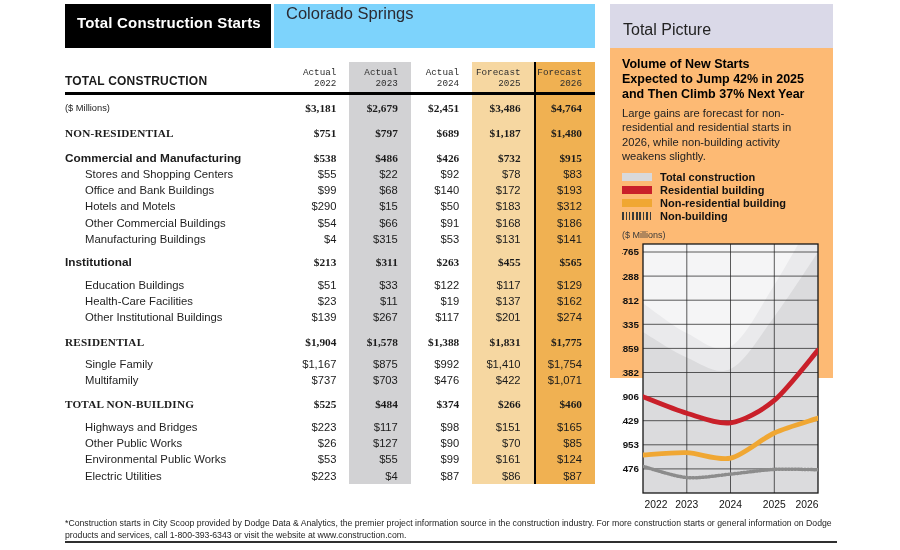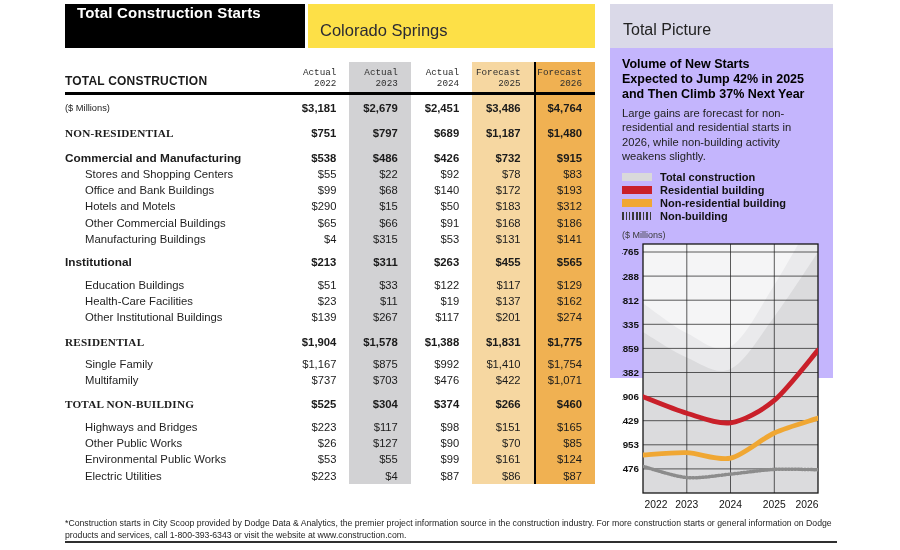--- a/index.html
+++ b/index.html
@@ -1,55 +1,55 @@
 <!DOCTYPE html>
 <html><head>
 <meta charset="utf-8">
 <style>
   html,body{margin:0;padding:0;background:#fff;}
   body{width:900px;height:550px;font-family:"Liberation Sans",sans-serif;color:#1b1b1b;}
   .page{position:relative;width:900px;height:550px;background:#fff;overflow:hidden;}
 
   
   .masthead{position:absolute;left:65px;top:4px;width:530px;height:44px;display:flex;}
-  .title-box{width:240px;background:#000;color:#fff;display:flex;align-items:flex-start;
+  .title-box{width:206px;background:#000;color:#fff;display:flex;align-items:center;
              padding:0 0 8px 12px;box-sizing:border-box;font-weight:bold;font-size:15px;
              letter-spacing:.2px;margin-right:3px;}
-  .city-strip{flex:1;background:#fde047;display:flex;align-items:flex-end;
+  .city-strip{flex:1;background:#7dd3fc;display:flex;align-items:flex-start;
               padding:0 0 8px 12px;box-sizing:border-box;font-size:16.5px;color:#2b2b33;}
 
   
   .starts-table{position:absolute;left:65px;top:62px;width:530px;}
   .trow{display:grid;grid-template-columns:223px repeat(5,1fr);}
   .trow > div{padding-top:var(--sp,0px);line-height:16.3px;box-sizing:border-box;}
   .tcell{text-align:right;padding-right:13px;font-size:11.2px;}
   .tlabel{text-align:left;font-size:11.3px;}
   .band-grey{background:#d2d2d4;}
   .band-amlight{background:#f6d7a1;}
   .band-amber{background:#f0b152;border-left:2.6px solid #000;}
   .thead{border-bottom:3px solid #000;}
   .thead .tlabel{display:flex;align-items:flex-end;font-weight:bold;font-size:12px;
                  padding-bottom:3px;letter-spacing:.2px;}
   .thead .tcell{padding-top:5px;padding-bottom:3px;font-size:9.3px;color:#2e2e2e;line-height:11px;font-family:Liberation Mono, monospace;}
   .lab-caps{font-weight:bold;font-size:11.2px;letter-spacing:.2px;font-family:Liberation Serif, serif;}
   .lab-group{font-weight:bold;font-size:11.8px;}
   .lab-sub{padding-left:20px;color:#1f1f1f;}
   .lab-millions{font-size:9.3px;color:#222;}
-  .v-caps,.v-group,.v-millions{font-weight:bold;font-size:11.3px;}
+  .v-caps,.v-group,.v-millions{font-weight:bold;font-size:11.3px;font-family:Liberation Serif, serif;}
 
   
   .footnote{position:absolute;left:65px;top:517px;width:772px;font-size:8.7px;
             line-height:1.4;color:#1e1e1e;}
   .bottom-rule{position:absolute;left:65px;top:541px;width:772px;height:2px;background:#2f2f2f;}
 
   
   .panel{position:absolute;left:610px;top:4px;width:223px;height:502px;}
   .panel-title{height:44px;background:#dad9e8;display:flex;align-items:flex-end;
                padding:0 0 9px 13px;box-sizing:border-box;font-size:16px;color:#222;}
-  .panel-body{background:#c4b5fd;height:330px;box-sizing:border-box;padding:9px 28px 0 12px;}
+  .panel-body{background:#fdba74;height:330px;box-sizing:border-box;padding:9px 28px 0 12px;}
   .headline{font-weight:bold;font-size:12.5px;line-height:1.2;color:#000;}
   .summary{font-size:11.2px;line-height:1.28;color:#222;margin-top:4px;}
   .legend{margin-top:7px;}
   .legend-item{display:flex;align-items:center;height:13.2px;}
   .swatch{width:30px;height:8px;margin-right:8px;flex:0 0 auto;}
   .sw-grey-area{background:#d9d9db;}
   .sw-red{background:#c9202a;}
   .sw-orange{background:#f0a733;}
   .sw-hatch{background:repeating-linear-gradient(90deg,#3a3a3a 0 1.5px,transparent 1.5px 3.5px);height:8px;}
   .legend-label{font-weight:bold;font-size:11px;color:#111;}
@@ -137,21 +137,21 @@
       <div class="trow">
         <div class="tlabel lab-sub">Hotels and Motels</div>
         <div class="tcell v-sub ">$290</div>
         <div class="tcell v-sub band-grey">$15</div>
         <div class="tcell v-sub ">$50</div>
         <div class="tcell v-sub band-amlight">$183</div>
         <div class="tcell v-sub band-amber">$312</div>
       </div>
       <div class="trow">
         <div class="tlabel lab-sub">Other Commercial Buildings</div>
-        <div class="tcell v-sub ">$65</div>
+        <div class="tcell v-sub ">$54</div>
         <div class="tcell v-sub band-grey">$66</div>
         <div class="tcell v-sub ">$91</div>
         <div class="tcell v-sub band-amlight">$168</div>
         <div class="tcell v-sub band-amber">$186</div>
       </div>
       <div class="trow">
         <div class="tlabel lab-sub">Manufacturing Buildings</div>
         <div class="tcell v-sub ">$4</div>
         <div class="tcell v-sub band-grey">$315</div>
         <div class="tcell v-sub ">$53</div>
@@ -210,21 +210,21 @@
         <div class="tlabel lab-sub">Multifamily</div>
         <div class="tcell v-sub ">$737</div>
         <div class="tcell v-sub band-grey">$703</div>
         <div class="tcell v-sub ">$476</div>
         <div class="tcell v-sub band-amlight">$422</div>
         <div class="tcell v-sub band-amber">$1,071</div>
       </div>
       <div class="trow" style="--sp: 8px;">
         <div class="tlabel lab-caps">TOTAL NON-BUILDING</div>
         <div class="tcell v-caps ">$525</div>
-        <div class="tcell v-caps band-grey">$304</div>
+        <div class="tcell v-caps band-grey">$484</div>
         <div class="tcell v-caps ">$374</div>
         <div class="tcell v-caps band-amlight">$266</div>
         <div class="tcell v-caps band-amber">$460</div>
       </div>
       <div class="trow" style="--sp: 6px;">
         <div class="tlabel lab-sub">Highways and Bridges</div>
         <div class="tcell v-sub ">$223</div>
         <div class="tcell v-sub band-grey">$117</div>
         <div class="tcell v-sub ">$98</div>
         <div class="tcell v-sub band-amlight">$151</div>

